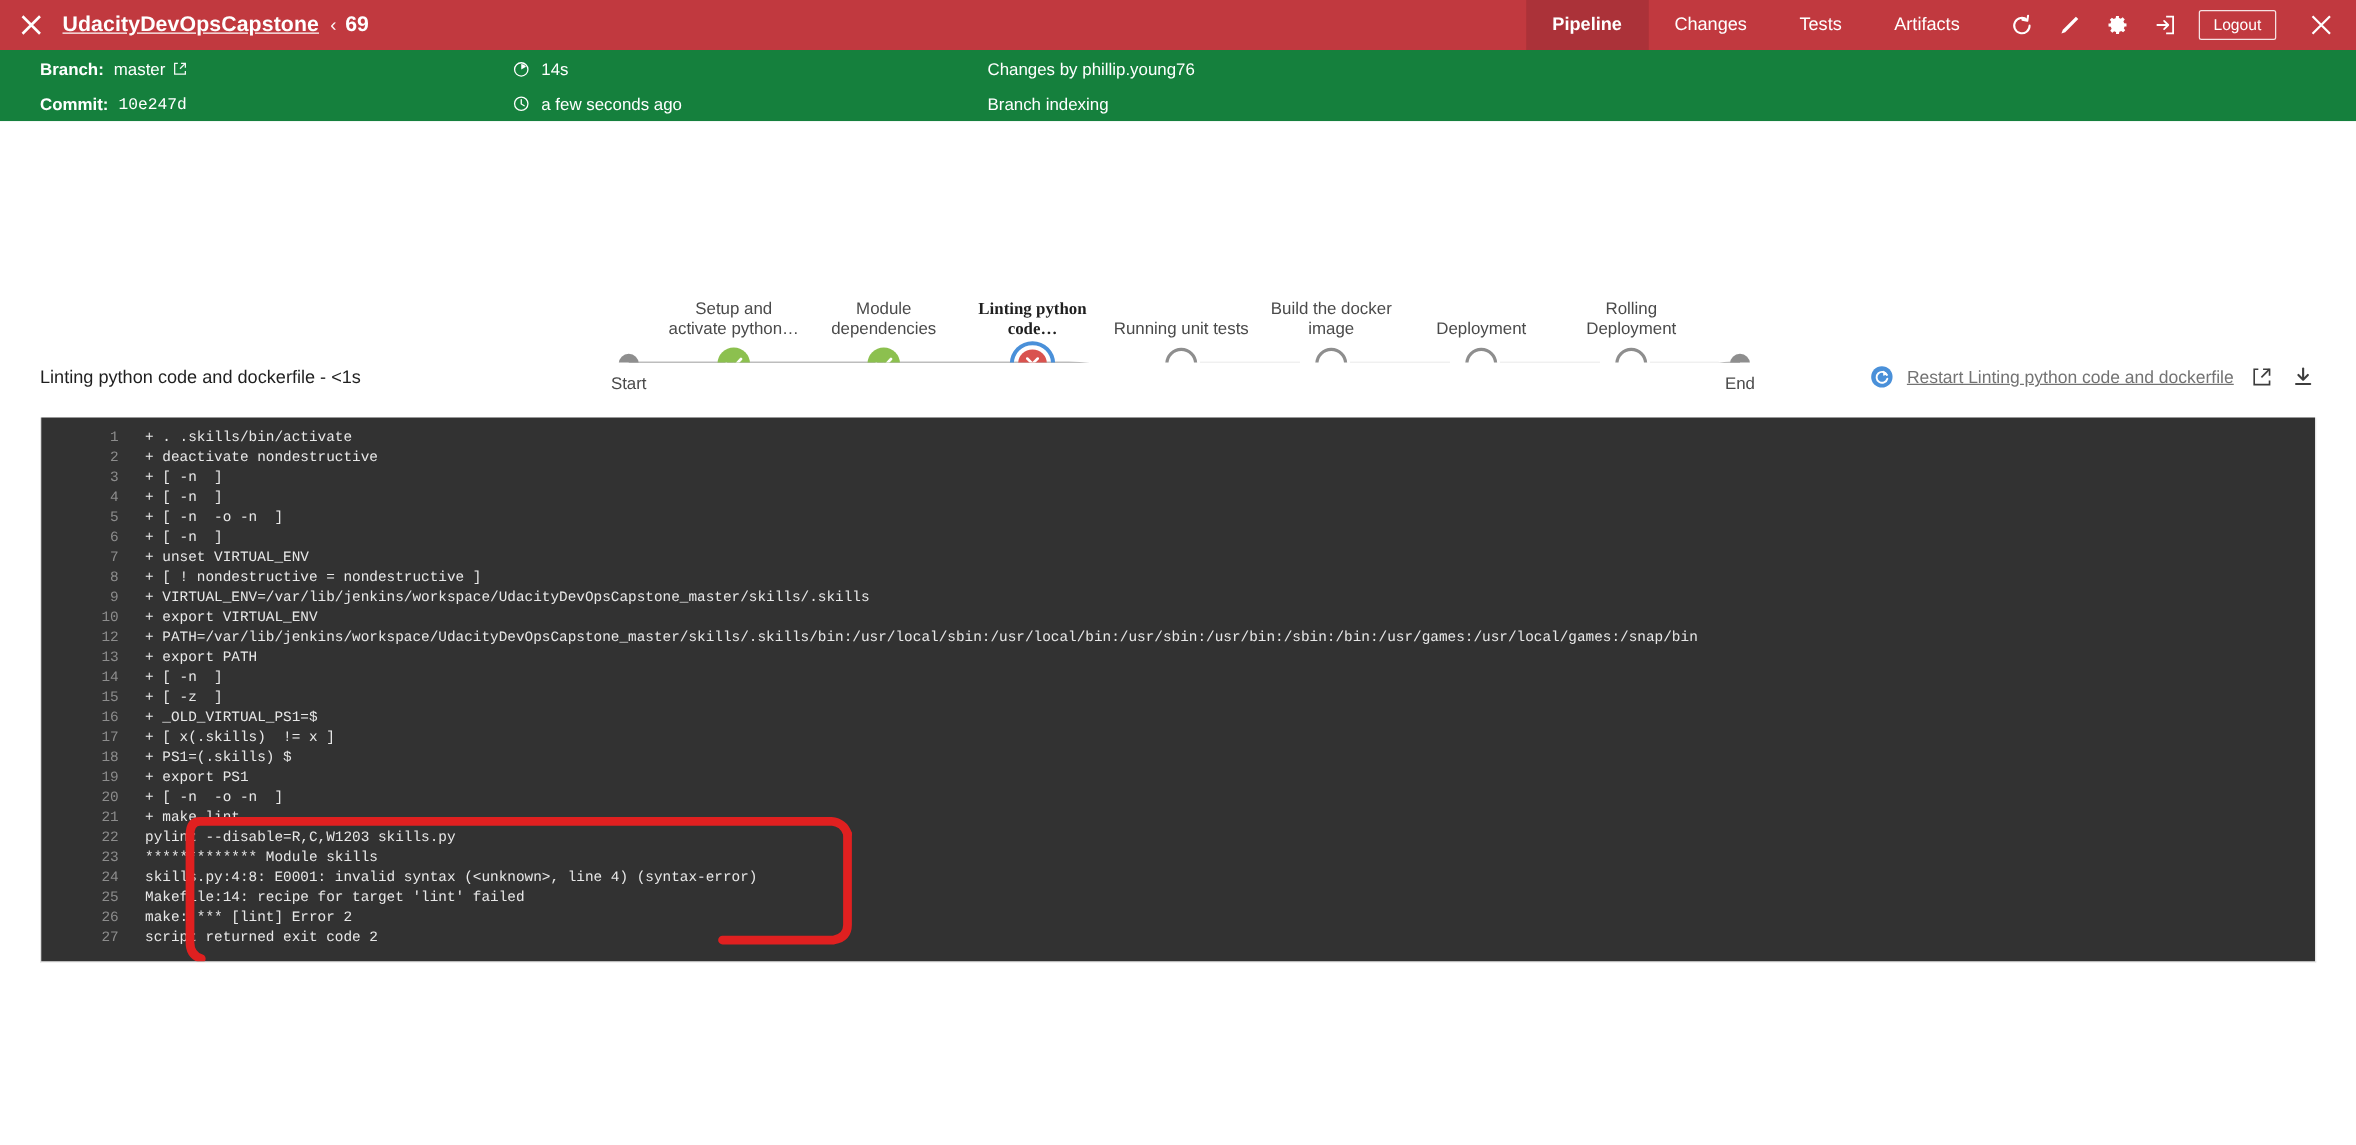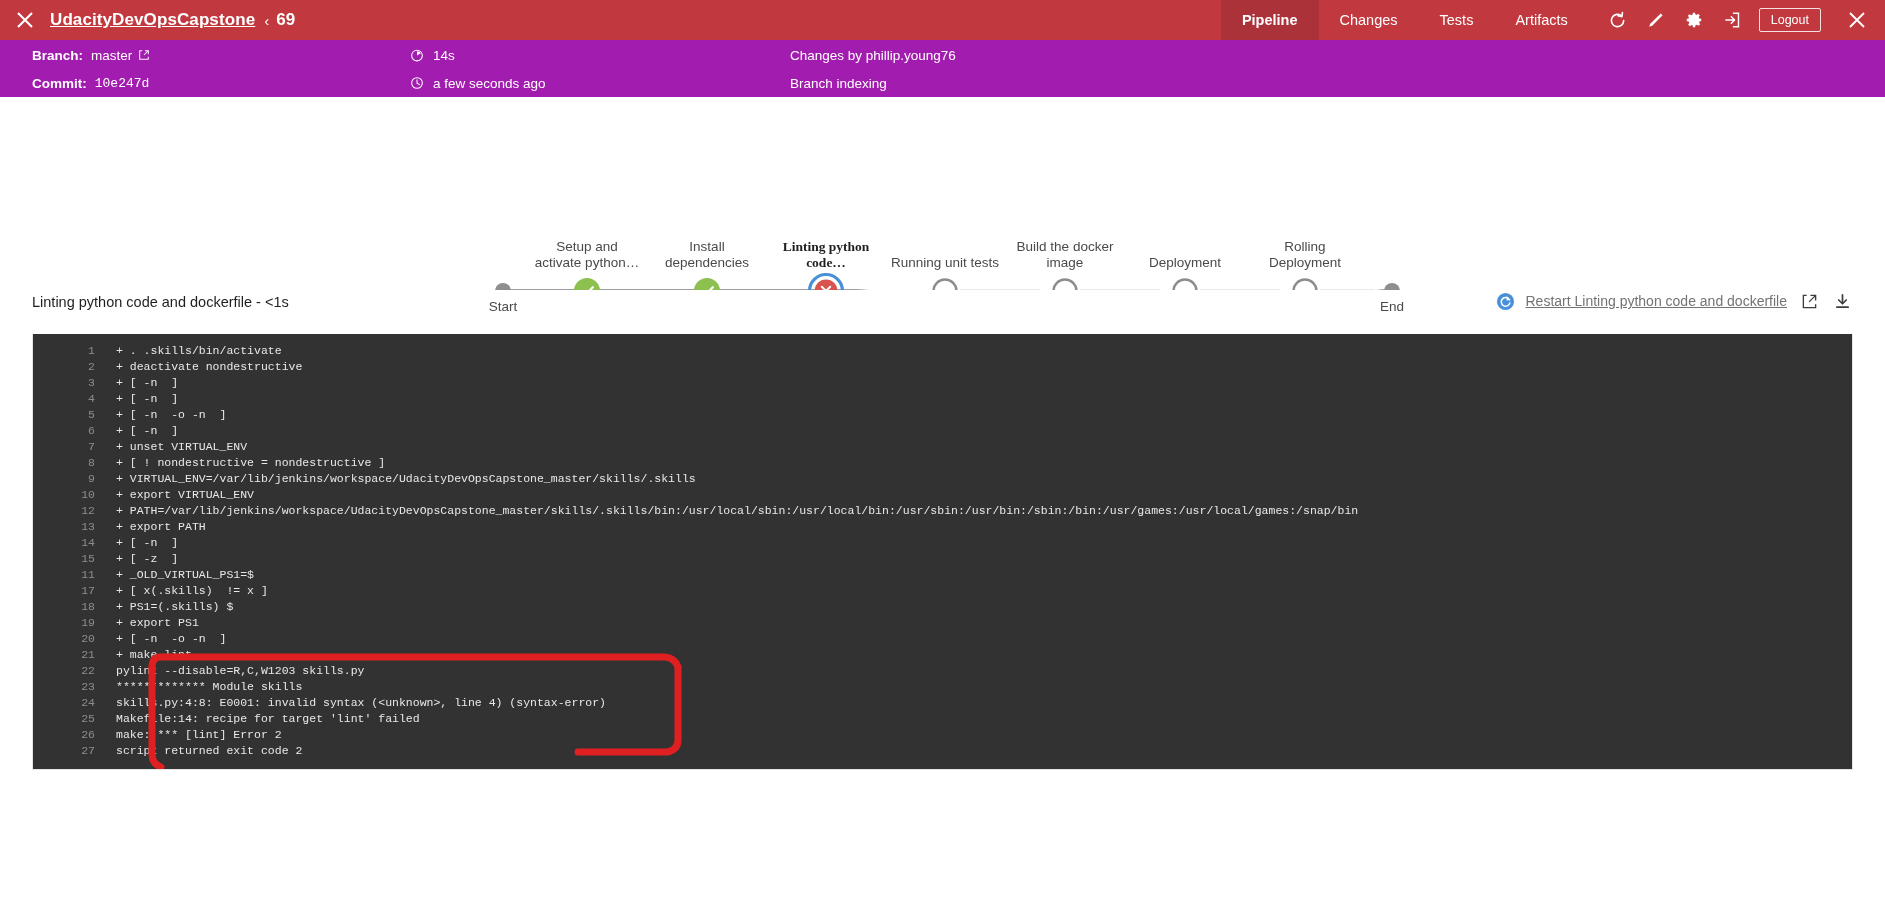--- a/index.html
+++ b/index.html
@@ -71,21 +71,21 @@
   }
   .tb-x {
     width: 44px; height: 40px;
     display: flex; align-items: center; justify-content: center;
     cursor: pointer; margin-right: 6px;
   }
 
   
   .metabar {
     height: 57px;
-    background: #a21caf;
+    background: #15803d;
     color: #ffffff;
     position: relative;
   }
   .meta-col { position: absolute; top: 0; }
   .meta-row {
     display: flex; align-items: center;
     height: 28px;
     font-size: 13.5px;
     white-space: nowrap;
   }
@@ -349,21 +349,21 @@
     <circle cx="1065" cy="194" r="11.5" fill="#fff" stroke="#8e8e8e" stroke-width="2.6"></circle>
     <circle cx="1185" cy="194" r="11.5" fill="#fff" stroke="#8e8e8e" stroke-width="2.6"></circle>
     <circle cx="1305" cy="194" r="11.5" fill="#fff" stroke="#8e8e8e" stroke-width="2.6"></circle>
 
     <circle cx="1392" cy="194" r="8" fill="#8e8e8e"></circle>
   </svg>
 
   <div class="stage-label plain" style="left:463px; top:158px; width:80px;">Start</div>
   <div class="stage-label" style="left:527px; top:142px; width:120px; white-space:pre-line;">Setup and
 activate python…</div>
-  <div class="stage-label" style="left:647px; top:142px; width:120px; white-space:pre-line;">Install
+  <div class="stage-label" style="left:647px; top:142px; width:120px; white-space:pre-line;">Module
 dependencies</div>
   <div class="stage-label sel" style="left:766px; top:142px; width:120px; white-space:pre-line;">Linting python
 code…</div>
   <div class="stage-label" style="left:870px; top:158px; width:150px;">Running unit tests</div>
   <div class="stage-label" style="left:1000px; top:142px; width:130px; white-space:pre-line;">Build the docker
 image</div>
   <div class="stage-label" style="left:1125px; top:158px; width:120px;">Deployment</div>
   <div class="stage-label" style="left:1245px; top:142px; width:120px; white-space:pre-line;">Rolling
 Deployment</div>
   <div class="stage-label plain" style="left:1352px; top:158px; width:80px;">End</div>
@@ -451,21 +451,21 @@
       </div>
       <div class="cline">
         <span class="cnum">14</span>
         <span class="ctext">+ [ -n  ]</span>
       </div>
       <div class="cline">
         <span class="cnum">15</span>
         <span class="ctext">+ [ -z  ]</span>
       </div>
       <div class="cline">
-        <span class="cnum">11</span>
+        <span class="cnum">16</span>
         <span class="ctext">+ _OLD_VIRTUAL_PS1=$</span>
       </div>
       <div class="cline">
         <span class="cnum">17</span>
         <span class="ctext">+ [ x(.skills)  != x ]</span>
       </div>
       <div class="cline">
         <span class="cnum">18</span>
         <span class="ctext">+ PS1=(.skills) $</span>
       </div>

